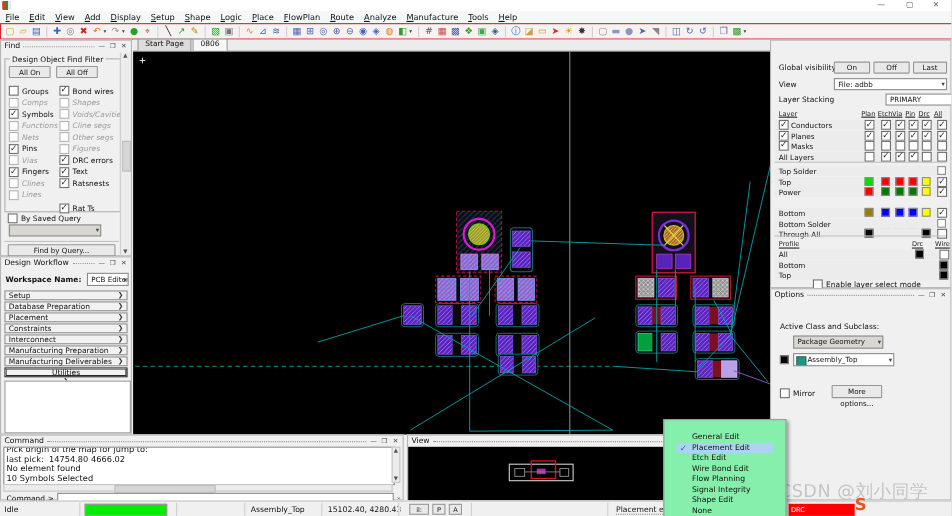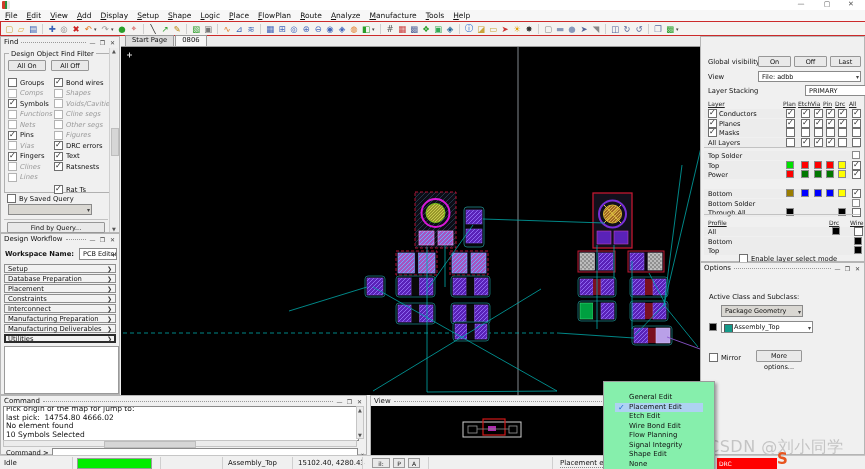--- a/index.html
+++ b/index.html
@@ -36,21 +36,21 @@
   .cb.ck::after{content:"✓";position:absolute;left:0px;top:-2px;font-size:8px;color:#222;}
   .cb.dis{border-color:#b3b3b3;}
   .sw{display:inline-block;width:8px;height:8px;border:1px solid #8a8a8a;box-sizing:border-box;}
   .lbl{font-size:6.8px;white-space:nowrap;}
   .lbl.dis{color:#9a9a9a;font-style:italic;}
   
   .findrow{display:flex;align-items:center;gap:3px;position:absolute;}
   
   .wf-row{position:absolute;left:3px;width:112px;height:9px;background:#f2f2f2;border:1px solid #8f8f8f;
           box-sizing:border-box;display:flex;align-items:center;justify-content:space-between;padding:0 3px;font-size:6.8px;}
-  .wf-row.sel{border:1px solid #2b2b2b;box-shadow:0 0 0 1px #2b2b2b inset;}
+  .wf-row.sel{border:1px solid #2b2b2b;box-shadow:0 0 0 1px #2b2b2b inset;flex-direction:column;}
   .wf-chev{font-size:6px;color:#333;}
   
   .vrow{position:absolute;left:3px;width:156px;height:9px;background:#ececec;}
   .vrow .rl{position:absolute;left:4px;top:1px;font-size:6.6px;white-space:nowrap;}
   .vcell{position:absolute;top:0px;}
   .vh{position:absolute;font-size:6px;text-decoration:underline;color:#222;white-space:nowrap;}
   
   .cmdline{font-size:7.5px;line-height:8.5px;white-space:pre;}
   .sbv{position:absolute;background:#f0f0f0;border-left:1px solid #cfcfcf;}
   

